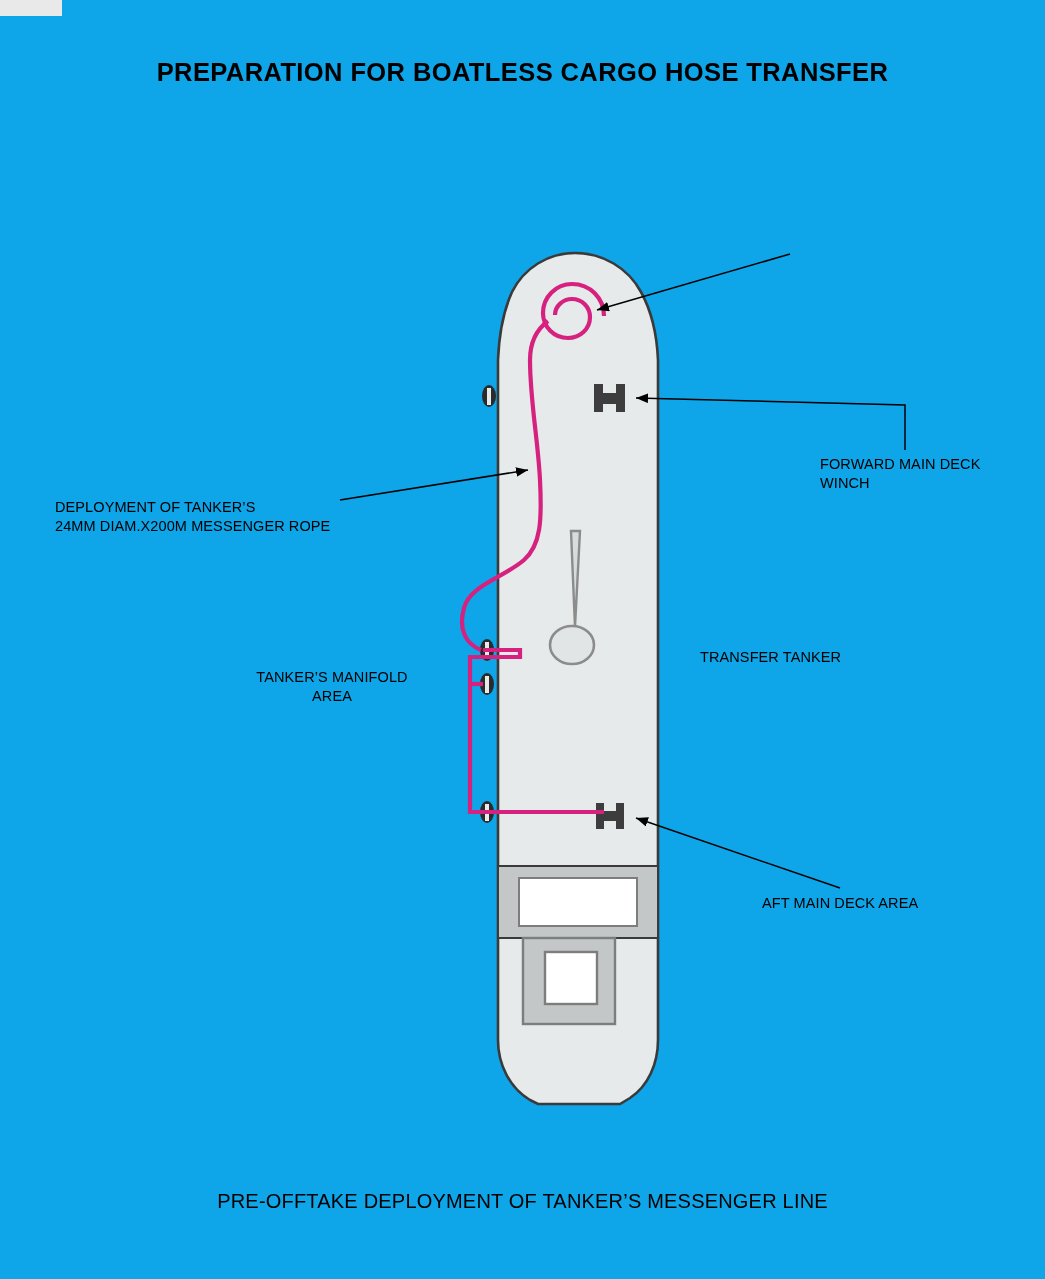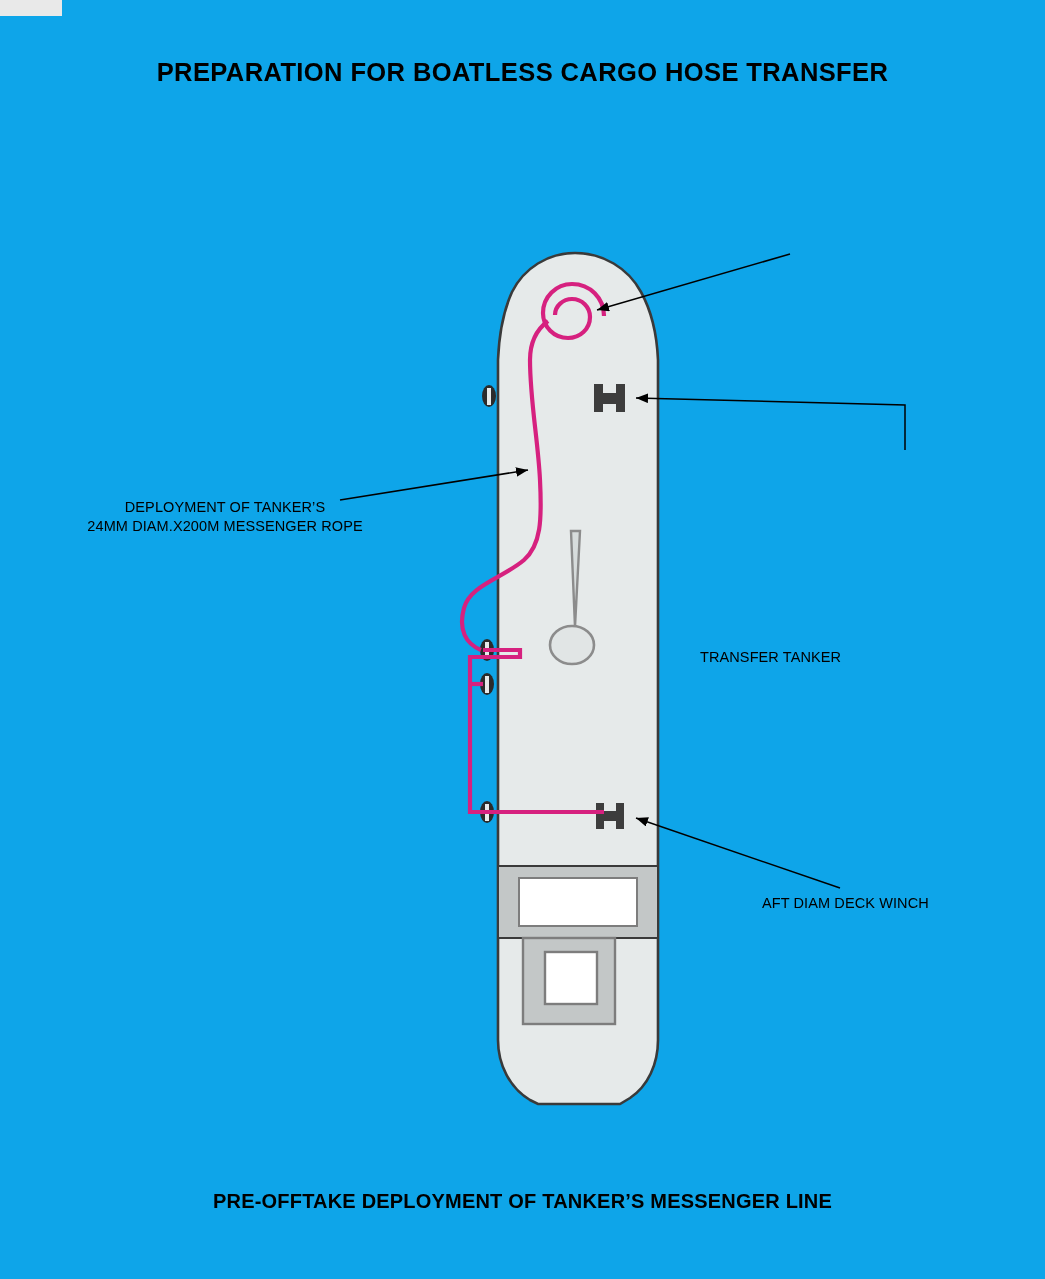--- a/index.html
+++ b/index.html
@@ -36,33 +36,33 @@
     font-weight: bold;
     letter-spacing: 0.4px;
   }
   #caption {
     position: absolute;
     left: 0;
     top: 1190px;
     width: 1045px;
     text-align: center;
     font-size: 20px;
-    font-weight: bold;
+    font-weight: normal;
     letter-spacing: 0.2px;
   }
   .label {
     position: absolute;
     font-size: 14.5px;
     line-height: 19px;
     letter-spacing: 0.1px;
     white-space: pre-line;
   }
   #lbl-messenger-ready { left: 621px; top: 188px; width: 390px; text-align: left; }
   #lbl-fwd-winch { left: 820px; top: 455px; width: 220px; text-align: left; }
-  #lbl-deployment { left: 55px; top: 498px; width: 340px; text-align: center; }
+  #lbl-deployment { left: 55px; top: 498px; width: 340px; text-align: left; }
   #lbl-manifold { left: 232px; top: 668px; width: 200px; text-align: center; }
   #lbl-offtake { left: 700px; top: 648px; width: 200px; text-align: left; }
   #lbl-aft-winch { left: 762px; top: 894px; width: 260px; text-align: left; }
 
   svg.overlay {
     position: absolute;
     left: 0;
     top: 0;
     width: 1045px;
     height: 1279px;
@@ -167,20 +167,24 @@
 
     <g stroke="#000000" stroke-width="1.5" fill="none">
       <line x1="790" y1="254" x2="597" y2="310" marker-end="url(#arrow)"></line>
       <path d="M905,450 L905,405 L636,398" marker-end="url(#arrow)"></path>
       <line x1="340" y1="500" x2="528" y2="470" marker-end="url(#arrow)"></line>
       <line x1="840" y1="888" x2="636" y2="818" marker-end="url(#arrow)"></line>
     </g>
 
   </svg>
 
+  <div class="label" id="lbl-fwd-winch">FORWARD MAIN DECK
+WINCH</div>
   <div class="label" id="lbl-deployment">DEPLOYMENT OF TANKER’S
 24MM DIAM.X200M MESSENGER ROPE</div>
+  <div class="label" id="lbl-manifold">TANKER’S MANIFOLD
+AREA</div>
   <div class="label" id="lbl-offtake">TRANSFER TANKER</div>
-  <div class="label" id="lbl-aft-winch">AFT DIAM DECK WINCH</div>
+  <div class="label" id="lbl-aft-winch">AFT MAIN DECK AREA</div>
 
   <div id="caption">PRE-OFFTAKE DEPLOYMENT OF TANKER’S MESSENGER LINE</div>
 
 </div>
 
 </body></html>

